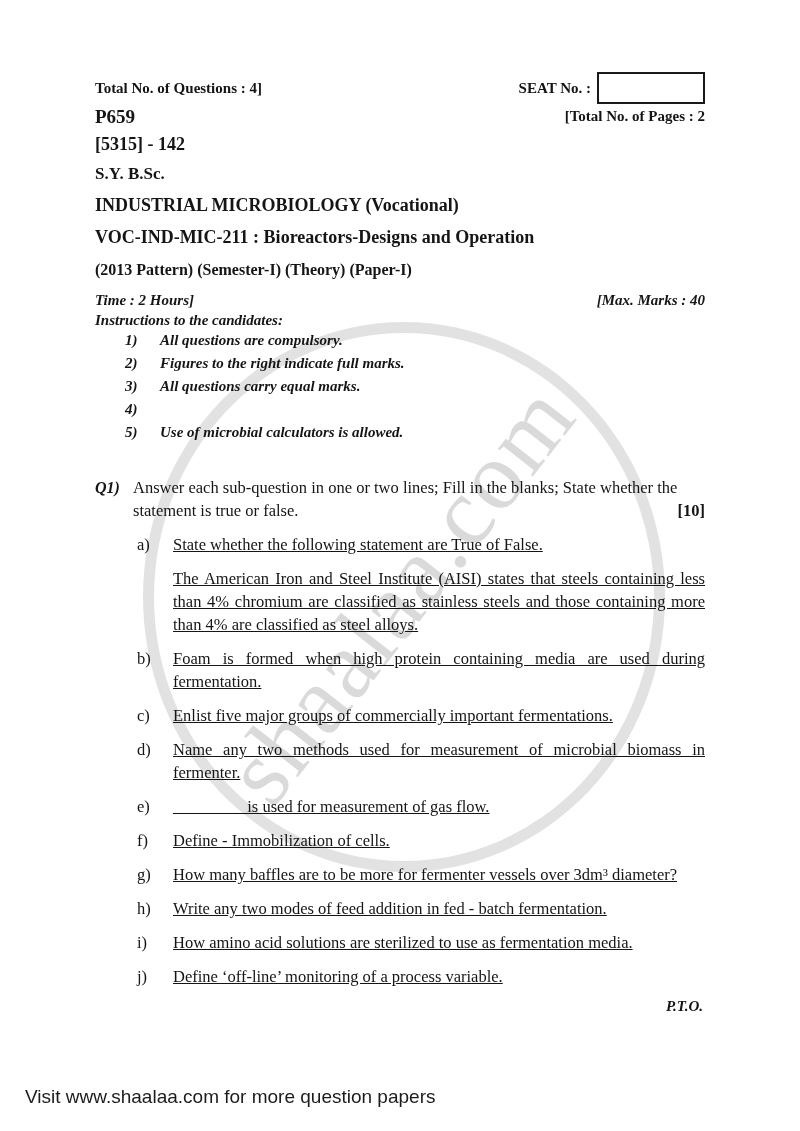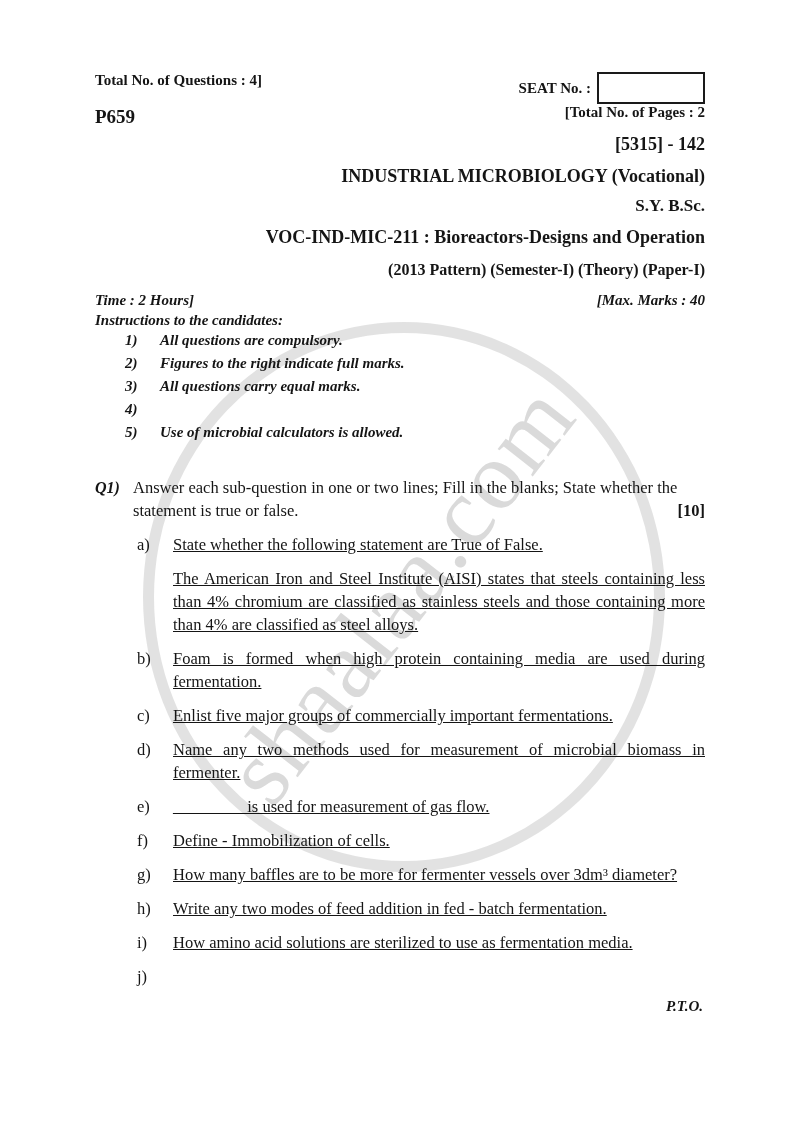--- a/index.html
+++ b/index.html
@@ -23,27 +23,27 @@
     text-align:center;
     font-size:97px;
     color:rgba(168,168,168,0.42);
     transform:rotate(-52deg);
     transform-origin:50% 50%;
     white-space:nowrap;
     letter-spacing:2px;
   }
   
   .content{position:absolute;left:0;top:0;width:800px;padding:72px 95px 0;box-sizing:border-box;z-index:2;}
-  .row{display:flex;justify-content:space-between;align-items:flex-start;}
+  .row{display:flex;justify-content:space-between;align-items:center;}
   .bi{font-weight:bold;font-style:italic;gap:6px;}
   .small-head{font-size:15px;font-weight:bold;}
   .seat-wrap{display:flex;align-items:center;gap:6px;}
   .seat-box{width:104px;height:28px;border:2px solid #1a1a1a;background:#fff;}
   .pcode{font-size:19px;font-weight:bold;margin-top:2px;}
-  .center-line{text-align:right;}
+  .center-line{text-align:left;}
   .exam-code{font-size:18px;font-weight:bold;margin-top:6px;}
   .course{font-size:17px;font-weight:bold;margin-top:9px;}
   .subject{font-size:18px;font-weight:bold;margin-top:11px;}
   .paper-title{font-size:18px;font-weight:bold;margin-top:11px;}
   .pattern{font-size:16px;font-weight:bold;margin-top:13px;}
   .meta-row{margin-top:13px;font-size:15px;}
   .instr-title{font-size:15px;font-weight:bold;font-style:italic;margin-top:3px;}
   .instr-item{display:flex;padding-left:30px;font-size:15px;font-weight:bold;font-style:italic;line-height:23px;}
   .instr-num{width:35px;flex:none;}
   .q1{margin-top:32px;display:flex;}
@@ -80,22 +80,22 @@
         <span class="seat-box"></span>
       </span>
     </div>
 
     <div class="row">
       <span class="pcode">P659</span>
       <span class="small-head">[Total No. of Pages : 2</span>
     </div>
 
     <div class="center-line exam-code">[5315] - 142</div>
+    <div class="center-line course">S.Y. B.Sc.</div>
     <div class="center-line subject">INDUSTRIAL MICROBIOLOGY (Vocational)</div>
-    <div class="center-line course">S.Y. B.Sc.</div>
     <div class="center-line paper-title">VOC-IND-MIC-211 : Bioreactors-Designs and Operation</div>
     <div class="center-line pattern">(2013 Pattern) (Semester-I) (Theory) (Paper-I)</div>
 
     <div class="row meta-row bi">
       <span>Time : 2 Hours]</span>
       <span>[Max. Marks : 40</span>
     </div>
 
     <div class="instr-title">Instructions to the candidates:</div>
 
@@ -170,20 +170,22 @@
       <div class="subq-text">Write any two modes of feed addition in fed - batch fermentation.</div>
     </div>
 
     <div class="subq">
       <span class="subq-label">i)</span>
       <div class="subq-text">How amino acid solutions are sterilized to use as fermentation media.</div>
     </div>
 
     <div class="subq">
       <span class="subq-label">j)</span>
+      <div class="subq-text">Define ‘off-line’ monitoring of a process variable.</div>
     </div>
 
     <div class="pto">P.T.O.</div>
 
   </div>
 
+  <div class="site-footer">Visit www.shaalaa.com for more question papers</div>
 
 </div>
 
 </body></html>

